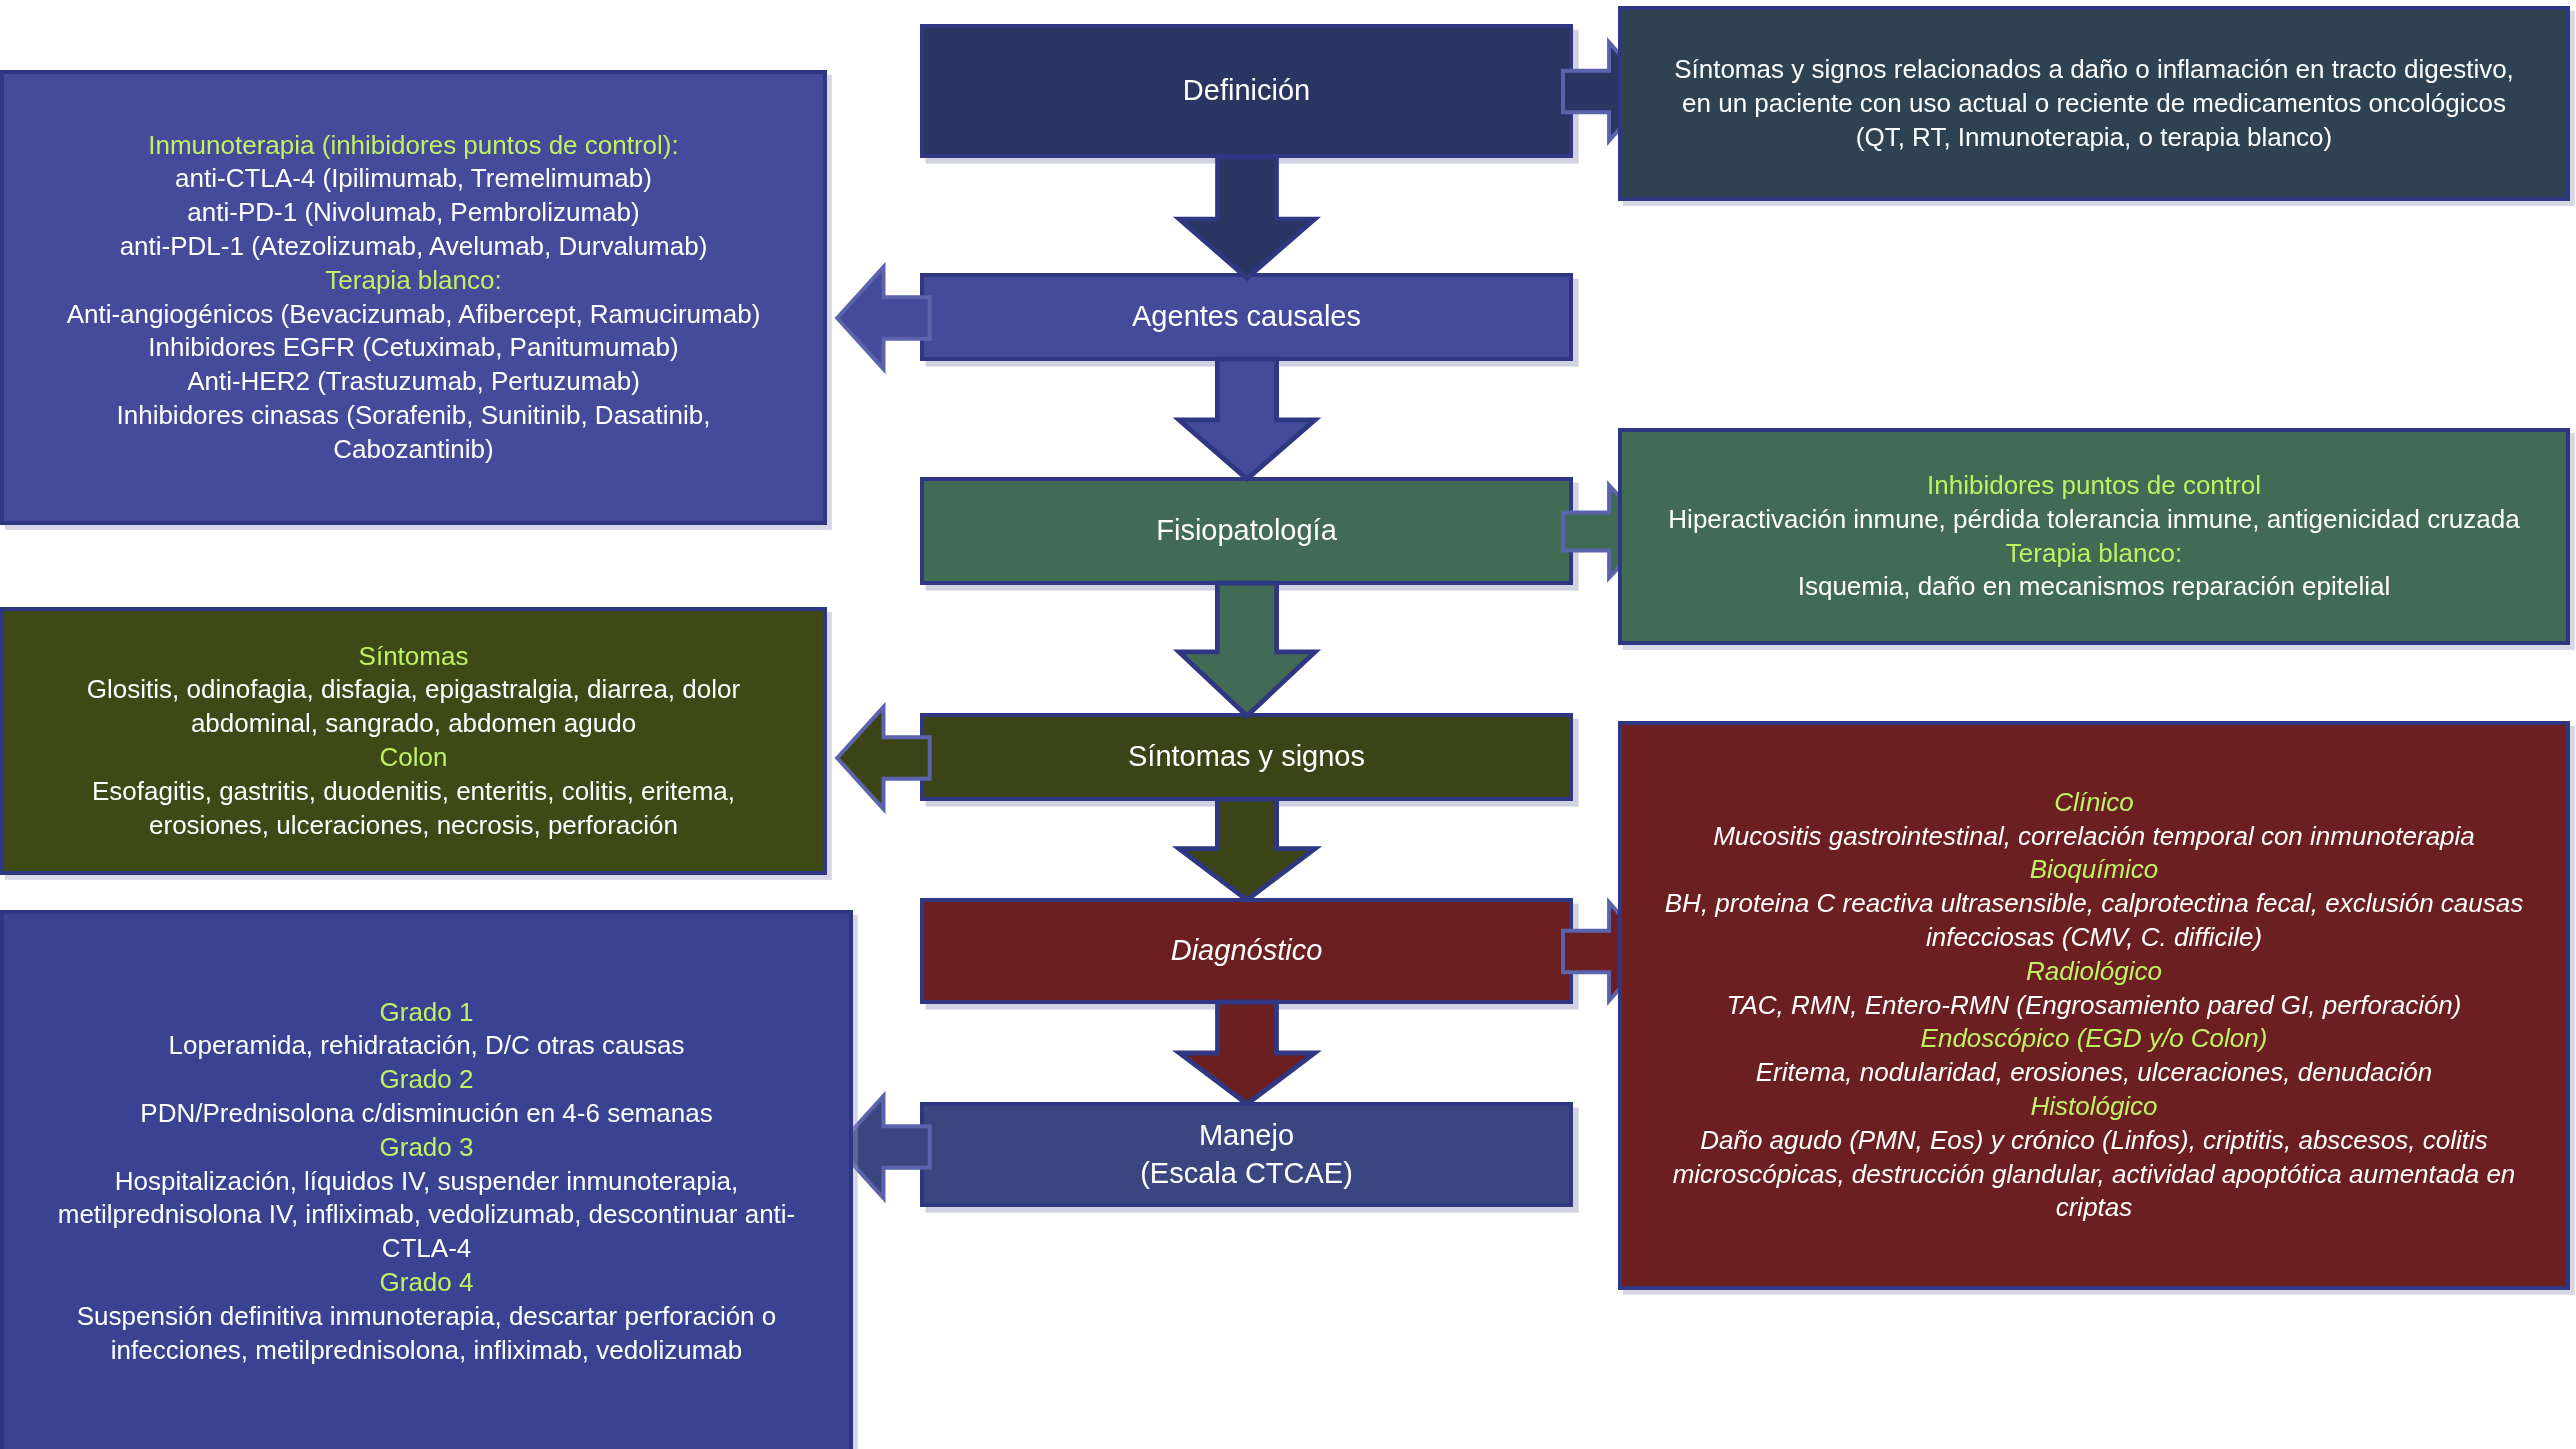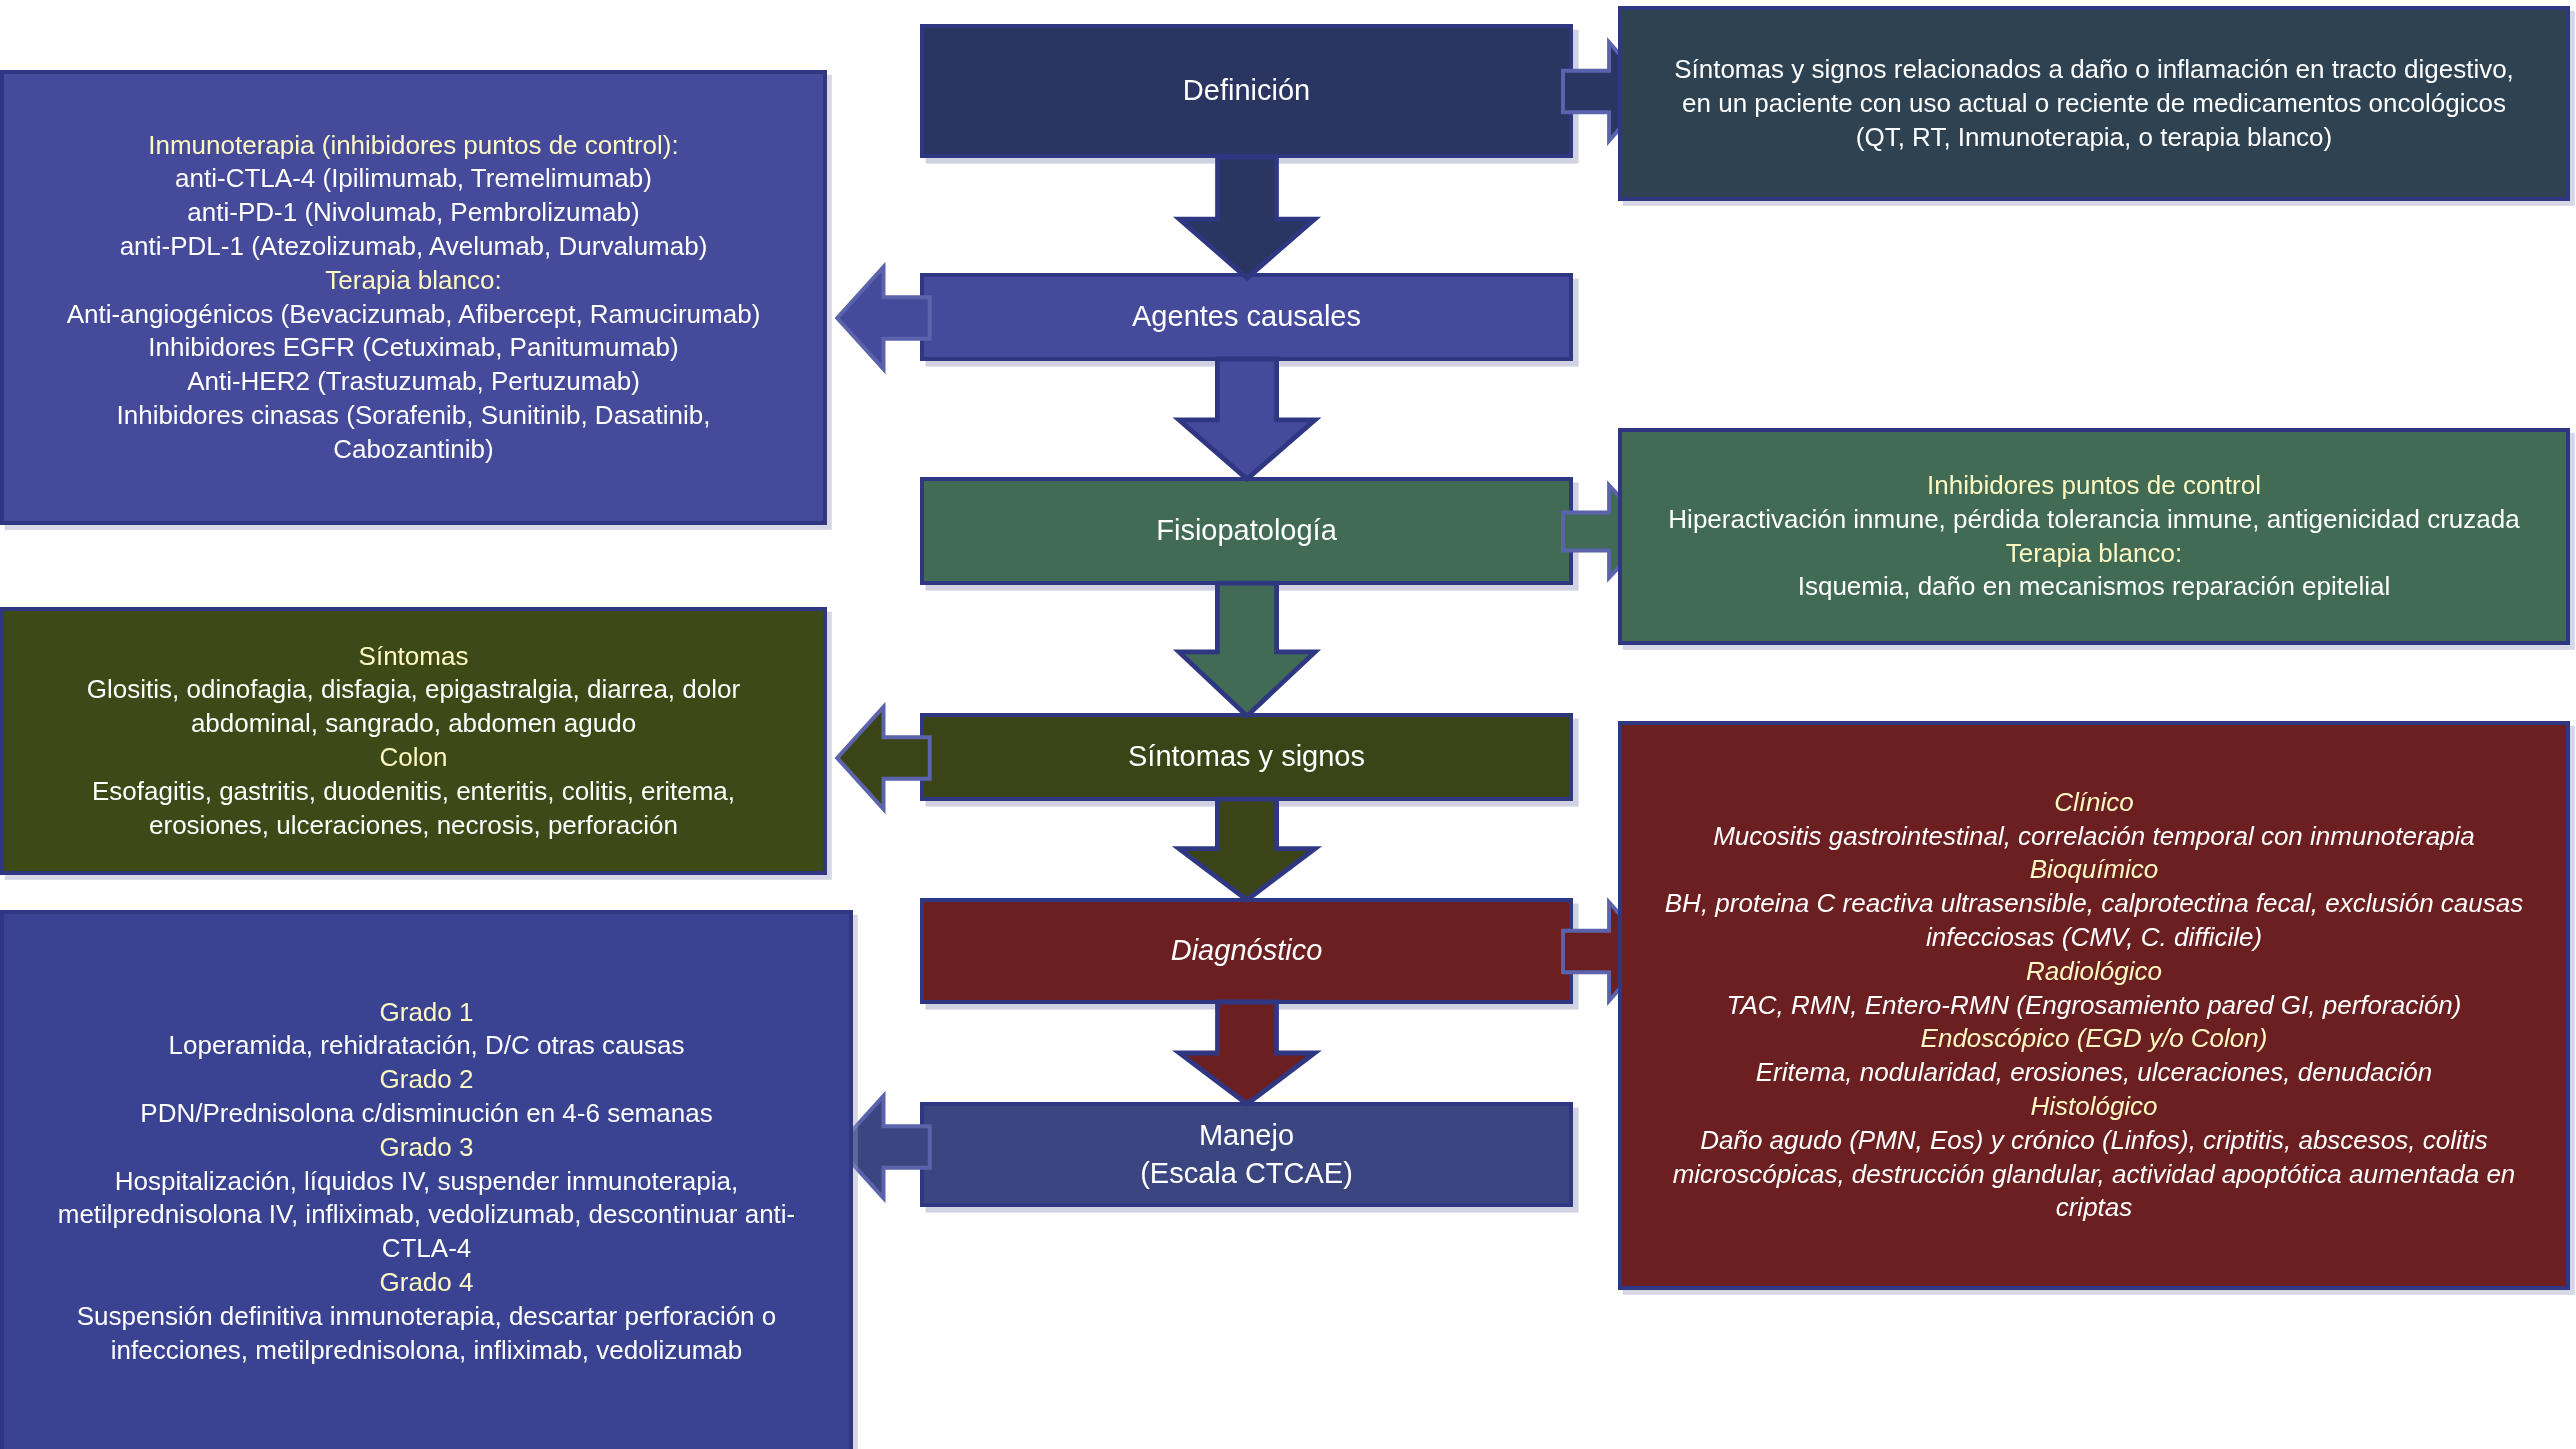--- a/index.html
+++ b/index.html
@@ -29,21 +29,21 @@
   .cbox{
     font-size:29px;
     box-shadow:5.6px 5.6px 0 rgba(150,155,190,.45);
   }
   
   .dbox{
     font-size:26px;
     padding:11.2px 16px;
     box-shadow:4.8px 4.8px 0 rgba(150,155,190,.40);
   }
-  .hl{color:#fef9c3;}
+  .hl{color:#bef264;}
 
   
   .navy{background:#2b3562;}
   .slate{background:#2e4252;}
   .indigo{background:#454a9b;}
   .indigo2{background:#3a4392;}
   .green{background:#416b55;}
   .olive{background:#3a4417;}
   .olive2{background:#3d4a18;}
   .maroon{background:#6c1f20;font-style:italic;}

